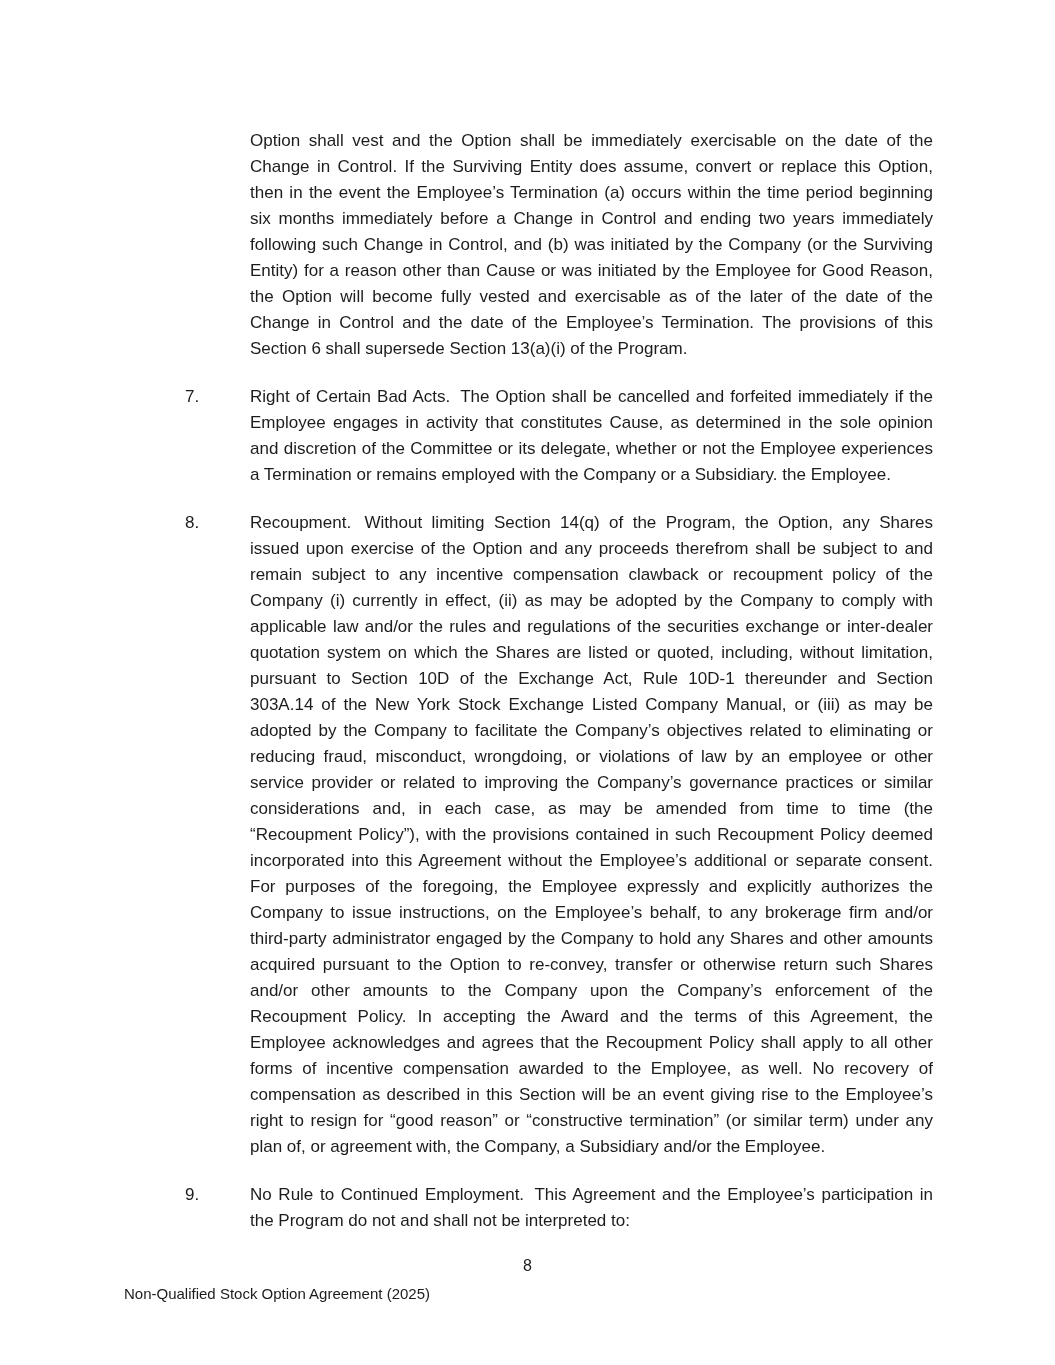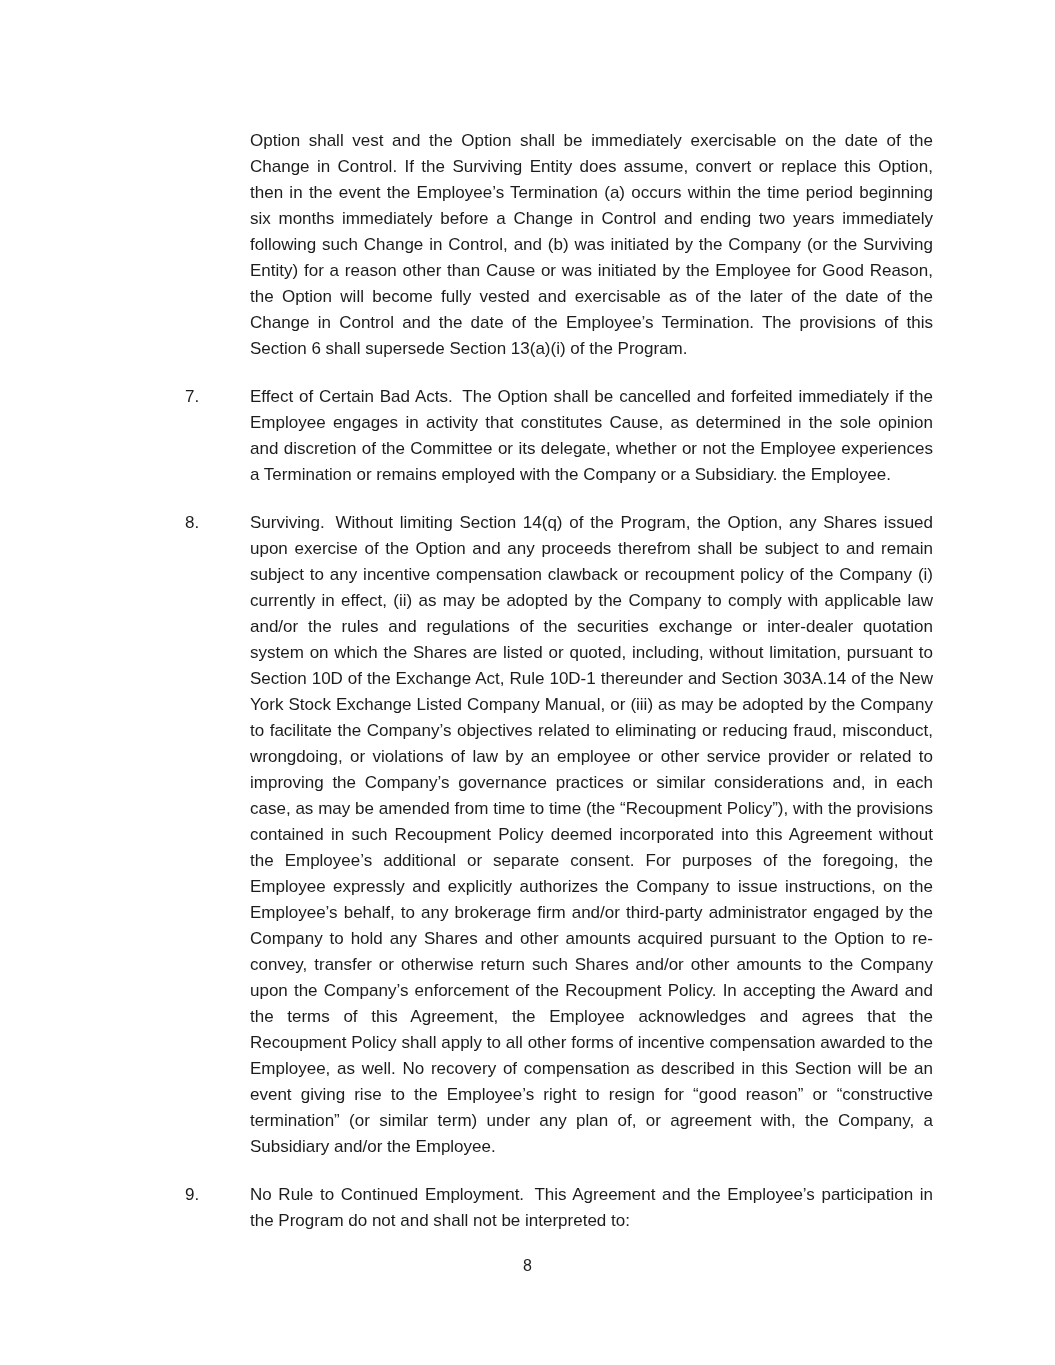--- a/index.html
+++ b/index.html
@@ -62,33 +62,34 @@
 </head>
 <body>
 
 <div class="page">
   <div class="content">
 
     <p class="para">Option shall vest and the Option shall be immediately exercisable on the date of the Change in Control.  If the Surviving Entity does assume, convert or replace this Option, then in the event the Employee’s Termination (a) occurs within the time period beginning six months immediately before a Change in Control and ending two years immediately following such Change in Control, and (b) was initiated by the Company (or the Surviving Entity) for a reason other than Cause or was initiated by the Employee for Good Reason, the Option will become fully vested and exercisable as of the later of the date of the Change in Control and the date of the Employee’s Termination.  The provisions of this Section 6 shall supersede Section 13(a)(i) of the Program.</p>
 
     <div class="para">
       <span class="section-number">7.</span>
-      <span class="heading-gap">Effect of Certain Bad Acts.</span>
+      <span class="heading-gap">Right of Certain Bad Acts.</span>
       <span>The Option shall be cancelled and forfeited immediately if the Employee engages in activity that constitutes Cause, as determined in the sole opinion and discretion of the Committee or its delegate, whether or not the Employee experiences a Termination or remains employed with the Company or a Subsidiary. the Employee.</span>
     </div>
 
     <div class="para">
       <span class="section-number">8.</span>
-      <span class="heading-gap">Surviving.</span>
+      <span class="heading-gap">Recoupment.</span>
       <span>Without limiting Section 14(q) of the Program, the Option, any Shares issued upon exercise of the Option and any proceeds therefrom shall be subject to and remain subject to any incentive compensation clawback or recoupment policy of the Company (i) currently in effect, (ii) as may be adopted by the Company to comply with applicable law and/or the rules and regulations of the securities exchange or inter-dealer quotation system on which the Shares are listed or quoted, including, without limitation, pursuant to Section 10D of the Exchange Act, Rule 10D-1 thereunder and Section 303A.14 of the New York Stock Exchange Listed Company Manual, or (iii) as may be adopted by the Company to facilitate the Company’s objectives related to eliminating or reducing fraud, misconduct, wrongdoing, or violations of law by an employee or other service provider or related to improving the Company’s governance practices or similar considerations and, in each case, as may be amended from time to time (the “Recoupment Policy”), with the provisions contained in such Recoupment Policy deemed incorporated into this Agreement without the Employee’s additional or separate consent.  For purposes of the foregoing, the Employee expressly and explicitly authorizes the Company to issue instructions, on the Employee’s behalf, to any brokerage firm and/or third-party administrator engaged by the Company to hold any Shares and other amounts acquired pursuant to the Option to re-convey, transfer or otherwise return such Shares and/or other amounts to the Company upon the Company’s enforcement of the Recoupment Policy. In accepting the Award and the terms of this Agreement, the Employee acknowledges and agrees that the Recoupment Policy shall apply to all other forms of incentive compensation awarded to the Employee, as well. No recovery of compensation as described in this Section will be an event giving rise to the Employee’s right to resign for “good reason” or “constructive termination” (or similar term) under any plan of, or agreement with, the Company, a Subsidiary and/or the Employee.</span>
     </div>
 
     <div class="para">
       <span class="section-number">9.</span>
       <span class="heading-gap">No Rule to Continued Employment.</span>
       <span>This Agreement and the Employee’s participation in the Program do not and shall not be interpreted to:</span>
     </div>
 
   </div>
 
   <div class="page-number">8</div>
 
+  <div class="footer-text">Non-Qualified Stock Option Agreement (2025)</div>
 </div>
 
 </body></html>

